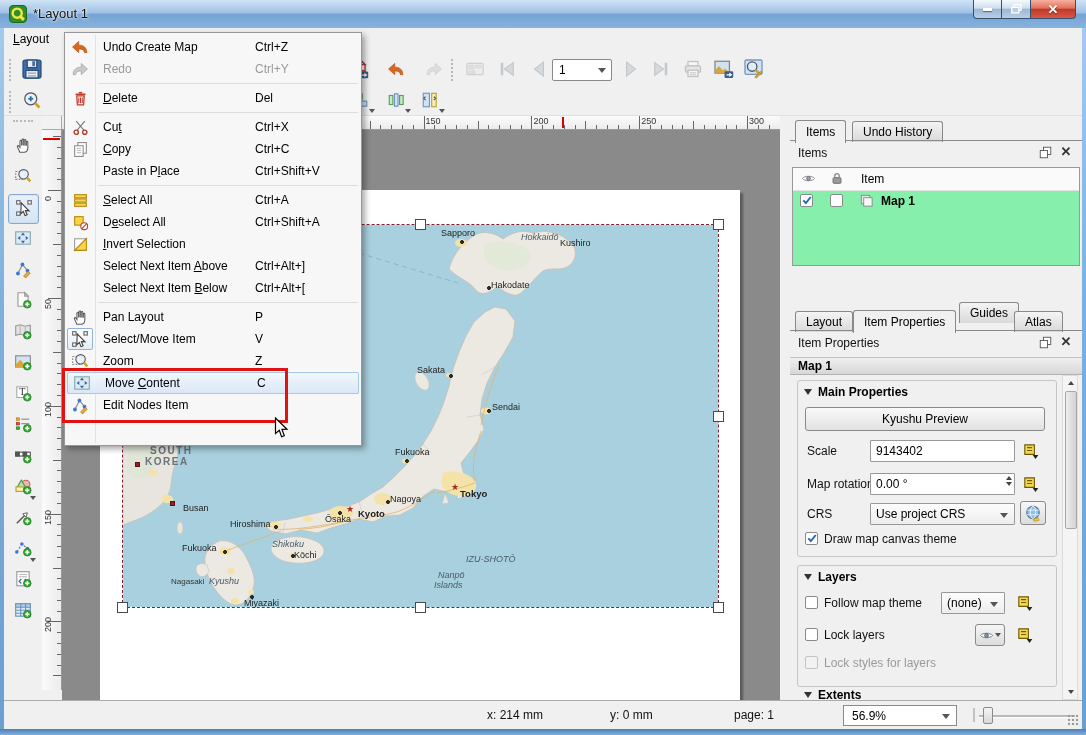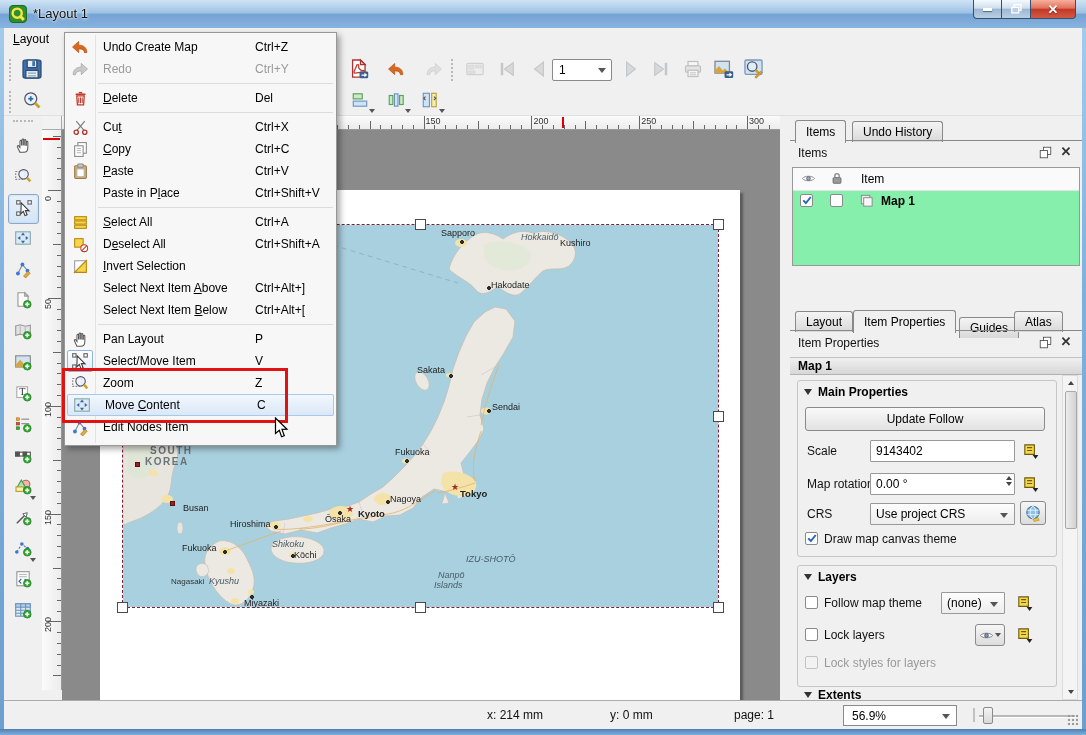--- a/index.html
+++ b/index.html
@@ -60,21 +60,21 @@
   .ml.city{font-size:9px;}
   .ml.city-sm{font-size:8px;color:#333;}
   .ml.city-bold{font-size:9.5px;font-weight:bold;}
   .ml.region{font-size:9px;font-style:italic;color:#4a5a66;}
   .ml.country{font-size:10px;font-weight:bold;color:#6a737a;letter-spacing:1.5px;}
   .mdot{position:absolute;width:4px;height:4px;border-radius:50%;background:#3a3a3a;border:1px solid #111;box-sizing:border-box;}
   .mstar{position:absolute;color:#a82a1e;font-size:9px;line-height:9px;}
   .msq{position:absolute;width:5px;height:5px;background:#9c1f1f;border:1px solid #5f0f0f;box-sizing:border-box;}
   .handle{position:absolute;width:11px;height:11px;background:#fff;border:1px solid #4a4a4a;box-sizing:border-box;}
   
-  #ctx{position:absolute;left:60px;top:4px;width:273px;height:414px;background:#f7f7f7;border:1px solid #979797;
+  #ctx{position:absolute;left:60px;top:4px;width:298px;height:414px;background:#f7f7f7;border:1px solid #979797;
        box-shadow:3px 3px 6px rgba(0,0,0,.35);z-index:50;padding-top:3px;box-sizing:border-box;}
   #ctx::before{content:"";position:absolute;left:30px;top:2px;bottom:2px;width:1px;background:#e2e2e2;}
   .mi{position:relative;height:22px;display:flex;align-items:center;box-sizing:border-box;}
   .mi-ic{width:30px;min-width:30px;display:flex;align-items:center;justify-content:center;}
   .icobox{display:flex;align-items:center;justify-content:center;width:24px;height:20px;border:1px solid #92b4da;
           background:linear-gradient(#fdfeff,#e2edf8);border-radius:2px;}
   .mi-lb{margin-left:8px;font-size:12px;white-space:nowrap;}
   .mi-sc{position:absolute;left:190px;font-size:12px;white-space:nowrap;}
   .mi.dis{color:#9a9a9a;}
   .mi.hl{background:linear-gradient(#f3f8fd,#d9e7f7);box-shadow:inset 0 0 0 1px #a9c9ea;border-radius:2px;margin:0 2px;}
@@ -747,21 +747,21 @@
         </div>
       </div>
 
       <div class="tabline" style="top:214px"></div>
       <div class="tab" style="left:5px;top:195px">
           <span>Layout</span>
         </div>
       <div class="tab act" style="left:63px;top:194px;height:23px">
           <span>Item Properties</span>
         </div>
-      <div class="tab" style="left:169px;top:201px">
+      <div class="tab" style="left:169px;top:186px">
           <span>Guides</span>
         </div>
       <div class="tab" style="left:224px;top:195px">
           <span>Atlas</span>
         </div>
 
       <div class="ptitle" style="left:8px;top:220px">Item Properties</div>
       <div class="pbtn" style="left:247px;top:218px">
         <svg viewBox="0 0 16 16" width="13" height="13">
             <rect x="5.5" y="1.5" width="9" height="9" fill="#fff" stroke="#444"></rect>
@@ -773,21 +773,21 @@
       <div class="hdrbar" style="top:241px">
           <span>Map 1</span>
         </div>
 
       <div class="grp" style="left:7px;top:264px;width:258px;height:175px"></div>
       <div class="grph" style="left:14px;top:269px">
           <span class="tri"></span>
           <span>Main Properties</span>
         </div>
       <div class="btn" style="left:15px;top:291px;width:240px;height:24px">
-          <span>Update Follow</span>
+          <span>Kyushu Preview</span>
         </div>
 
       <div class="flab" style="left:17px;top:328px">Scale</div>
       <div class="field" style="left:80px;top:324px;width:145px;height:22px">
           <span>9143402</span>
         </div>
       <div class="ovr" style="left:228px;top:325px">
         <svg viewBox="0 0 16 16" width="20" height="18">
             <path d="M2.5 2.5 h8.5 v8.5 h-8.5z" fill="#f7d84a" stroke="#6b5a10"></path>
             <path d="M4.5 5 h4.5 M4.5 7.5 h4.5" stroke="#6b5a10"></path>
@@ -972,33 +972,20 @@
                 <line x1="4.5" y1="7" x2="8.5" y2="7" stroke="#bbb"></line>
                 <line x1="4.5" y1="9" x2="8.5" y2="9" stroke="#bbb"></line>
                 <line x1="4.5" y1="11" x2="8.5" y2="11" stroke="#bbb"></line>
               </svg>
             </span>
           </span>
     <span class="mi-lb"><u>C</u>opy</span>
     <span class="mi-sc">Ctrl+C</span>
         </div>
         <div class="mi">
-    <span class="mi-ic">
-            <span style="display:flex">
-              <svg viewBox="0 0 16 16" width="17" height="17">
-                <rect x="2.5" y="2.5" width="11" height="12" rx="1" fill="#d8b06a" stroke="#9c7a3c"></rect>
-                <rect x="5.5" y="1" width="5" height="3" rx="0.5" fill="#c9c9c9" stroke="#888"></rect>
-                <rect x="4.5" y="5.5" width="7" height="7.5" fill="#fff" stroke="#aaa"></rect>
-              </svg>
-            </span>
-          </span>
-    <span class="mi-lb"><u>P</u>aste</span>
-    <span class="mi-sc">Ctrl+V</span>
-        </div>
-        <div class="mi">
     <span class="mi-ic"></span>
     <span class="mi-lb">Paste in P<u>l</u>ace</span>
     <span class="mi-sc">Ctrl+Shift+V</span>
         </div>
         <div class="msep"></div>
         <div class="mi">
     <span class="mi-ic">
             <span style="display:flex">
               <svg viewBox="0 0 16 16" width="17" height="17">
                 <g stroke="#b8860b">

